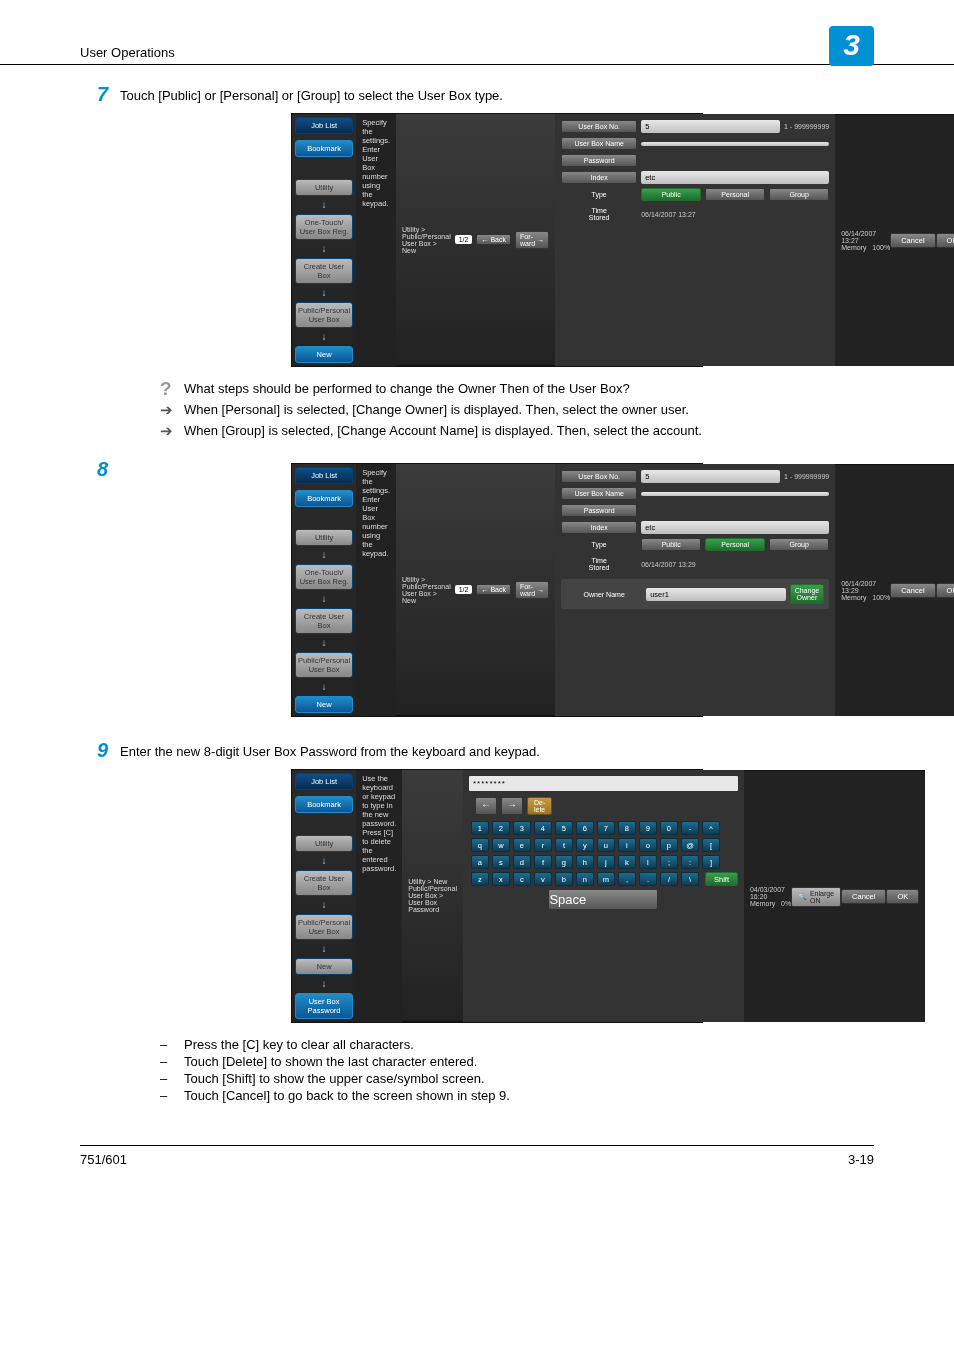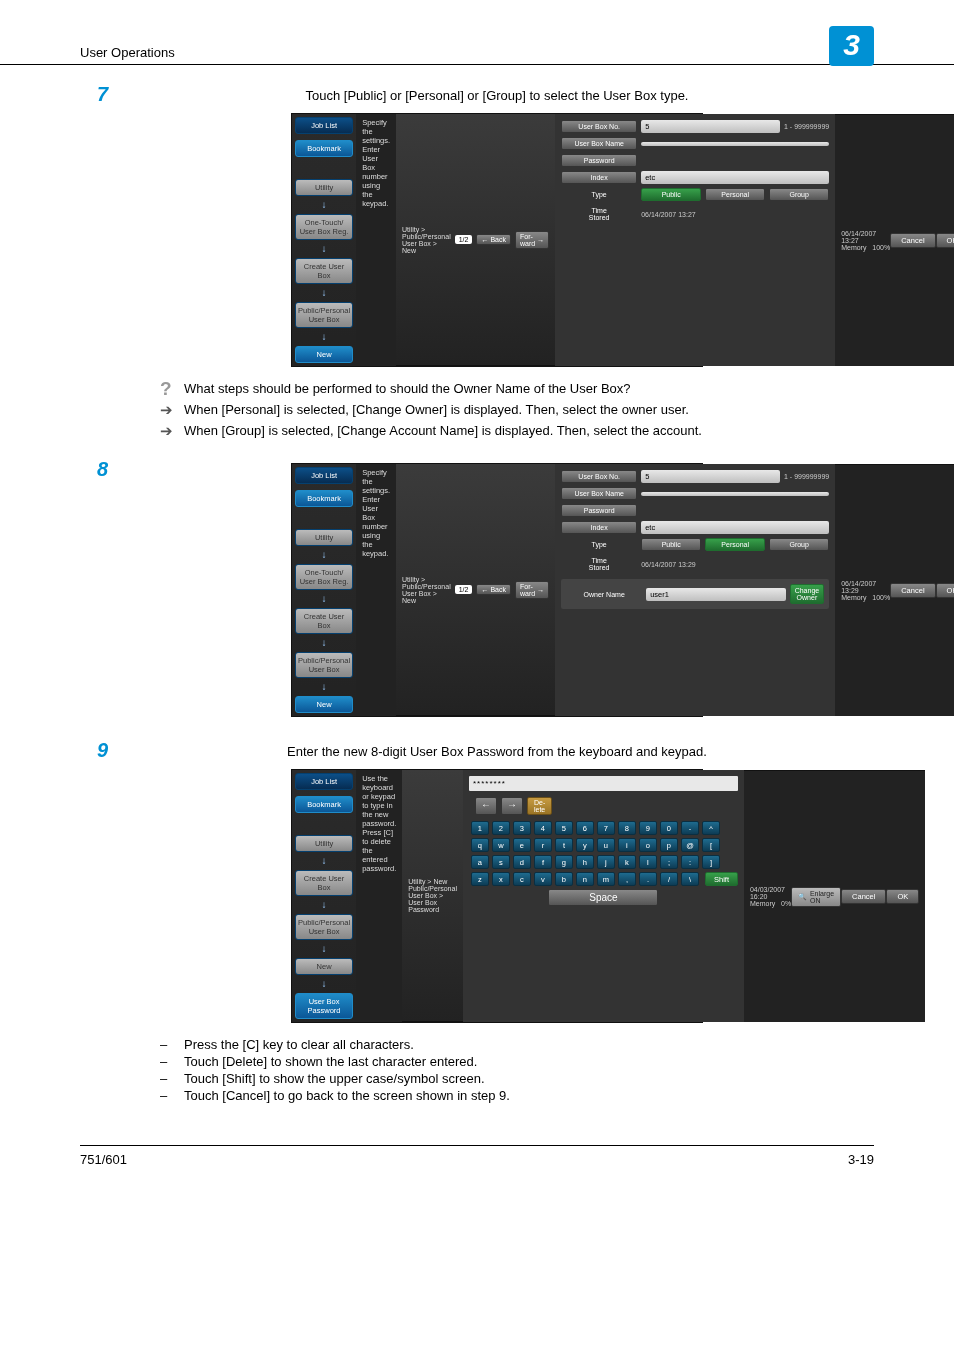--- a/index.html
+++ b/index.html
@@ -4,21 +4,21 @@
 <style>
   * { box-sizing: border-box; margin: 0; padding: 0; }
   body { font-family: Arial, Helvetica, sans-serif; font-size: 13px; color: #000; background: #fff; width: 954px; margin: 0 auto; }
   .page-header { display: flex; justify-content: space-between; align-items: flex-end; border-bottom: 1px solid #000; padding: 20px 80px 4px 80px; }
   .page-header-title { font-size: 13px; }
   .page-badge { background: #0091d4; color: #fff; font-size: 30px; font-weight: bold; font-style: italic; padding: 2px 14px 4px 14px; border-radius: 4px; position: relative; top: 6px; }
   .content { padding: 18px 80px 0 80px; }
   .step { display: flex; margin-bottom: 8px; }
   .step-num { color: #0091d4; font-size: 20px; font-weight: bold; font-style: italic; width: 40px; text-align: right; padding-right: 12px; flex-shrink: 0; }
   .step-body { flex: 1; padding-top: 5px; }
-  .step-text { margin-bottom: 10px; text-align: center; }
+  .step-text { margin-bottom: 10px; }
   .bullets { margin-left: 40px; margin-top: 4px; margin-bottom: 12px; }
   .bullet-row { display: flex; align-items: flex-start; margin-bottom: 6px; }
   .bullet-icon { width: 24px; flex-shrink: 0; font-size: 15px; line-height: 1; }
   .bullet-row span.txt { padding-top: 0; }
   .dash-bullets { margin-left: 40px; margin-top: 10px; }
   .dash-row { display: flex; margin-bottom: 2px; }
   .dash-row .dash { width: 24px; flex-shrink: 0; }
   .q-icon { color: #999; font-size: 19px; font-weight: bold; line-height: 0.8; }
   .arrow-icon { color: #555; font-size: 15px; }
 
@@ -50,21 +50,21 @@
   .owner-box .change-btn { background: linear-gradient(#37a04a,#1f6d2f); border: 1px solid #1f6d2f; border-radius: 2px; padding: 2px 4px; font-size: 7px; text-align: center; }
 
   .kb-body { background: #333; padding: 6px; flex: 1; }
   .kb-display { background: #e8e8e8; color: #000; padding: 3px 4px; font-size: 8px; letter-spacing: 1px; margin-bottom: 6px; border-radius: 1px; }
   .kb-ctrl { display: flex; gap: 4px; margin-bottom: 6px; padding-left: 6px; }
   .arrow-key { background: linear-gradient(#888,#555); border: 1px solid #333; border-radius: 2px; width: 22px; text-align: center; font-size: 10px; line-height: 1; padding: 1px 0; }
   .del-key { background: linear-gradient(#c79b41,#9a7425); border: 1px solid #6b4f18; border-radius: 2px; padding: 1px 6px; font-size: 7px; color: #fff; }
   .kb-row { display: flex; gap: 3px; margin-bottom: 3px; padding-left: 2px; }
   .key { background: linear-gradient(#1e6b8f,#0d3c55); border: 1px solid #0a2f42; border-radius: 2px; width: 18px; height: 14px; font-size: 7.5px; display: flex; align-items: center; justify-content: center; color: #fff; }
   .key.shift { background: linear-gradient(#37a04a,#1f6d2f); border-color: #1f6d2f; width: auto; padding: 0 8px; }
-  .space-key { background: linear-gradient(#888,#555); border: 1px solid #333; border-radius: 2px; width: 110px; margin: 0 auto 0 auto; text-align: center; padding: 2px 0; font-size: 10px; }
+  .space-key { background: linear-gradient(#888,#555); border: 1px solid #333; border-radius: 2px; width: 110px; margin: 0 auto 0 auto; padding: 2px 0; font-size: 13px; }
   .enlarge-btn { background: linear-gradient(#bbb,#888); color: #222; border-radius: 2px; padding: 2px 6px; font-size: 7px; display: inline-flex; align-items: center; gap: 3px; border: 1px solid #333; }
 
   .page-footer { display: flex; justify-content: space-between; border-top: 1px solid #000; margin: 40px 80px 0 80px; padding-top: 6px; font-size: 13px; }
 </style>
 </head>
 <body>
 
 <div class="page-header">
   <div class="page-header-title">User Operations</div>
   <div class="page-badge">3</div>
@@ -137,21 +137,21 @@
             <div class="stat"><span>06/14/2007    13:27</span><br><span>Memory</span>&nbsp;&nbsp;&nbsp;<span>100%</span></div>
             <div class="foot-btn">Cancel</div>
             <div class="foot-btn">OK</div>
           </div>
         </div>
       </div>
 
       <div class="bullets">
         <div class="bullet-row">
           <span class="bullet-icon q-icon">?</span>
-          <span class="txt">What steps should be performed to should the Owner Name of the User Box?</span>
+          <span class="txt">What steps should be performed to change the Owner Then of the User Box?</span>
         </div>
         <div class="bullet-row">
           <span class="bullet-icon arrow-icon">➔</span>
           <span class="txt">When [Personal] is selected, [Change Owner] is displayed. Then, select the owner user.</span>
         </div>
         <div class="bullet-row">
           <span class="bullet-icon arrow-icon">➔</span>
           <span class="txt">When [Group] is selected, [Change Account Name] is displayed. Then, select the account.</span>
         </div>
       </div>

